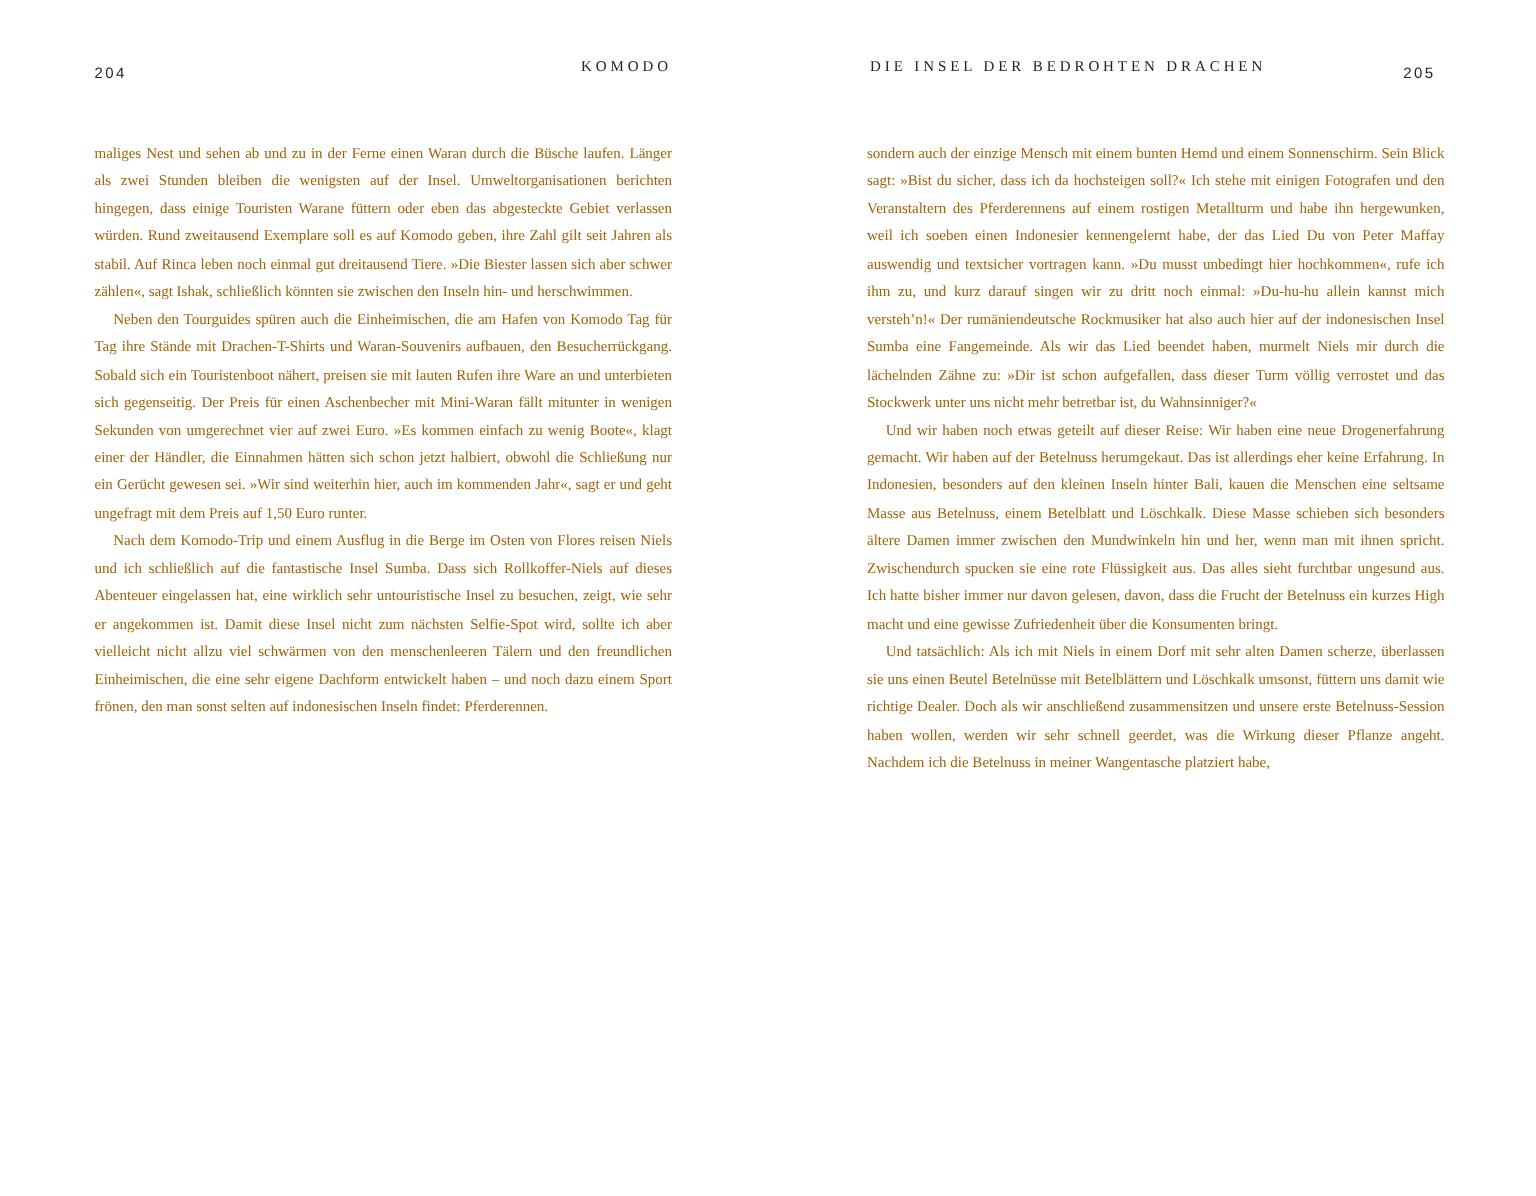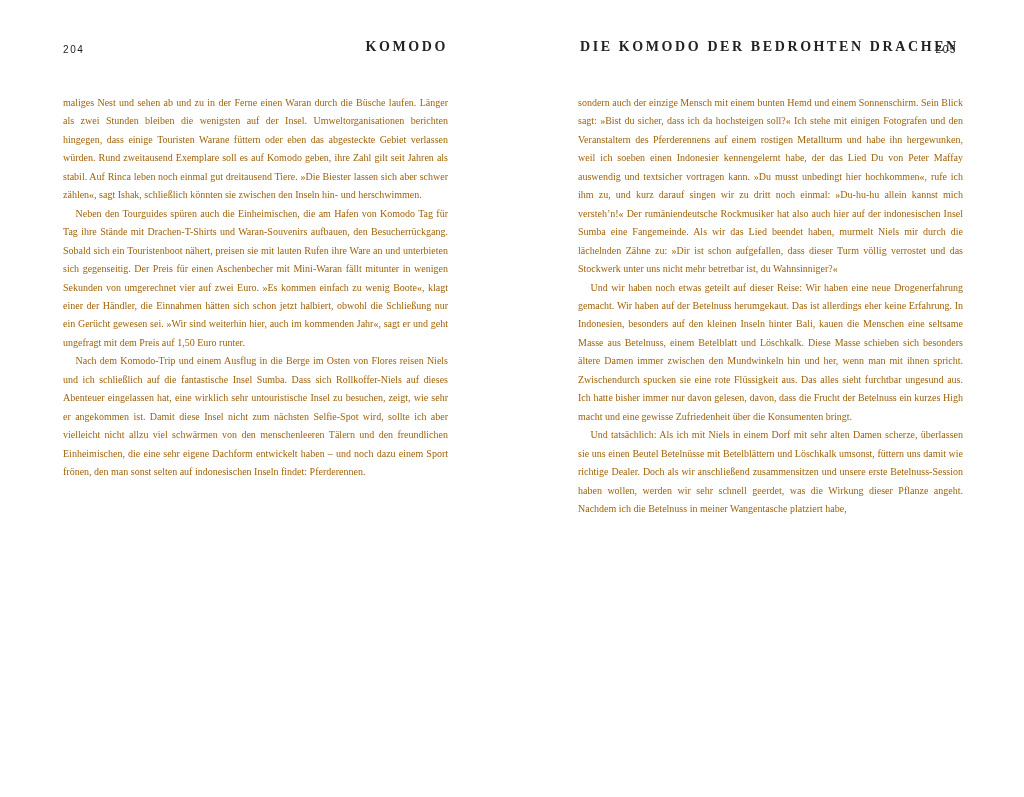--- a/index.html
+++ b/index.html
@@ -32,25 +32,24 @@
     letter-spacing: 1.6px;
     color: #222222;
   }
   .pagenum-left  { left: 0; }
   .pagenum-right { right: 6px; margin-left: 18px; }
 
   .running-head {
     position: absolute;
     top: 39px;
     font-family: "Liberation Serif", "DejaVu Serif", serif;
-    font-size: 14px;
+    font-size: 10px;
     letter-spacing: 2.6px;
     color: #232323;
     white-space: nowrap;
-    font-weight: bold;
   }
   .rh-left  { right: 0; }
   .rh-right { left: 2px; }
 
   .body-text {
     position: absolute;
     top: 94px;
     left: 0;
     width: 385px;
     font-family: "Liberation Serif", "DejaVu Serif", serif;
@@ -78,21 +77,21 @@
     <span class="pagenum pagenum-left">204</span>
     <span class="running-head rh-left">KOMODO</span>
     <div class="body-text">
       <p class="cont">maliges Nest und sehen ab und zu in der Ferne einen Waran durch die Büsche laufen. Länger als zwei Stunden bleiben die wenigsten auf der Insel. Umweltorganisationen berichten hingegen, dass einige Touristen Warane füttern oder eben das abgesteckte Gebiet verlassen würden. Rund zweitausend Exemplare soll es auf Komodo geben, ihre Zahl gilt seit Jahren als stabil. Auf Rinca leben noch einmal gut dreitausend Tiere. »Die Biester lassen sich aber schwer zählen«, sagt Ishak, schließlich könnten sie zwischen den Inseln hin- und herschwimmen.</p>
       <p>Neben den Tourguides spüren auch die Einheimischen, die am Hafen von Komodo Tag für Tag ihre Stände mit Drachen-T-Shirts und Waran-Souvenirs aufbauen, den Besucherrückgang. Sobald sich ein Touristenboot nähert, preisen sie mit lauten Rufen ihre Ware an und unterbieten sich gegenseitig. Der Preis für einen Aschenbecher mit Mini-Waran fällt mitunter in wenigen Sekunden von umgerechnet vier auf zwei Euro. »Es kommen einfach zu wenig Boote«, klagt einer der Händler, die Einnahmen hätten sich schon jetzt halbiert, obwohl die Schließung nur ein Gerücht gewesen sei. »Wir sind weiterhin hier, auch im kommenden Jahr«, sagt er und geht ungefragt mit dem Preis auf 1,50 Euro runter.</p>
       <p>Nach dem Komodo-Trip und einem Ausflug in die Berge im Osten von Flores reisen Niels und ich schließlich auf die fantastische Insel Sumba. Dass sich Rollkoffer-Niels auf dieses Abenteuer eingelassen hat, eine wirklich sehr untouristische Insel zu besuchen, zeigt, wie sehr er angekommen ist. Damit diese Insel nicht zum nächsten Selfie-Spot wird, sollte ich aber vielleicht nicht allzu viel schwärmen von den menschenleeren Tälern und den freundlichen Einheimischen, die eine sehr eigene Dachform entwickelt haben – und noch dazu einem Sport frönen, den man sonst selten auf indonesischen Inseln findet: Pferderennen.</p>
     </div>
   </div>
 
   <div class="page page-right">
-    <span class="running-head rh-right">DIE KOMODO DER BEDROHTEN DRACHEN</span>
+    <span class="running-head rh-right">DIE INSEL DER BEDROHTEN DRACHEN</span>
     <span class="pagenum pagenum-right">205</span>
     <div class="body-text">
       <p class="cont">sondern auch der einzige Mensch mit einem bunten Hemd und einem Sonnenschirm. Sein Blick sagt: »Bist du sicher, dass ich da hochsteigen soll?« Ich stehe mit einigen Fotografen und den Veranstaltern des Pferderennens auf einem rostigen Metallturm und habe ihn hergewunken, weil ich soeben einen Indonesier kennengelernt habe, der das Lied Du von Peter Maffay auswendig und textsicher vortragen kann. »Du musst unbedingt hier hochkommen«, rufe ich ihm zu, und kurz darauf singen wir zu dritt noch einmal: »Du-hu-hu allein kannst mich versteh’n!« Der rumäniendeutsche Rockmusiker hat also auch hier auf der indonesischen Insel Sumba eine Fangemeinde. Als wir das Lied beendet haben, murmelt Niels mir durch die lächelnden Zähne zu: »Dir ist schon aufgefallen, dass dieser Turm völlig verrostet und das Stockwerk unter uns nicht mehr betretbar ist, du Wahnsinniger?«</p>
       <p>Und wir haben noch etwas geteilt auf dieser Reise: Wir haben eine neue Drogenerfahrung gemacht. Wir haben auf der Betelnuss herumgekaut. Das ist allerdings eher keine Erfahrung. In Indonesien, besonders auf den kleinen Inseln hinter Bali, kauen die Menschen eine seltsame Masse aus Betelnuss, einem Betelblatt und Löschkalk. Diese Masse schieben sich besonders ältere Damen immer zwischen den Mundwinkeln hin und her, wenn man mit ihnen spricht. Zwischendurch spucken sie eine rote Flüssigkeit aus. Das alles sieht furchtbar ungesund aus. Ich hatte bisher immer nur davon gelesen, davon, dass die Frucht der Betelnuss ein kurzes High macht und eine gewisse Zufriedenheit über die Konsumenten bringt.</p>
       <p>Und tatsächlich: Als ich mit Niels in einem Dorf mit sehr alten Damen scherze, überlassen sie uns einen Beutel Betelnüsse mit Betelblättern und Löschkalk umsonst, füttern uns damit wie richtige Dealer. Doch als wir anschließend zusammensitzen und unsere erste Betelnuss-Session haben wollen, werden wir sehr schnell geerdet, was die Wirkung dieser Pflanze angeht. Nachdem ich die Betelnuss in meiner Wangentasche platziert habe,</p>
     </div>
   </div>
 
 </div>
 

